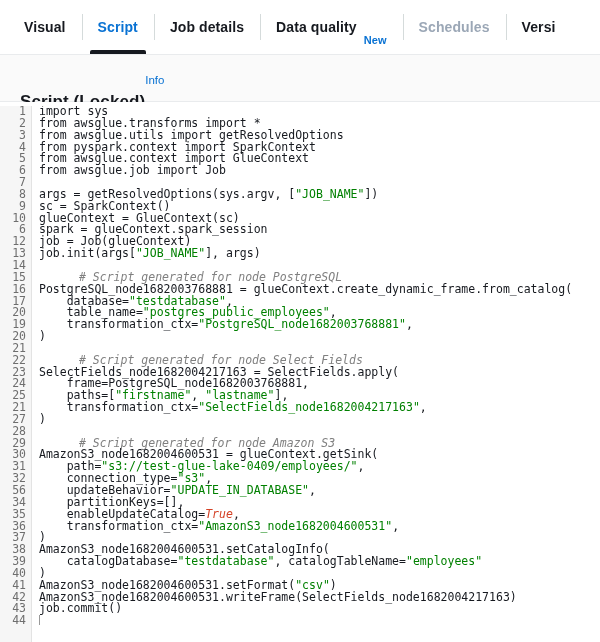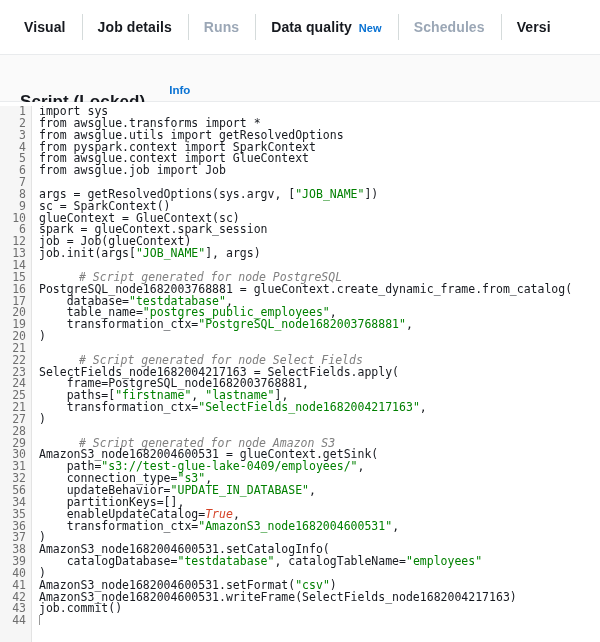--- a/index.html
+++ b/index.html
@@ -63,21 +63,21 @@
   .tab.disabled {
     color: #9ba7b6;
     font-weight: bold;
   }
   .tab-badge {
     color: #0972d3;
     font-size: 11px;
     font-weight: bold;
     margin-left: 7px;
     position: relative;
-    top: 1px;
+    top: 13px;
   }
 
   
   .section-header {
     height: 47px;
     box-sizing: border-box;
     background: #fafafa;
     border-bottom: 1px solid #e9ebed;
     display: flex;
     align-items: center;
@@ -85,26 +85,26 @@
   }
   .section-title {
     font-size: 17px;
     font-weight: bold;
     color: #16191f;
     letter-spacing: 0.1px;
     margin-top: 48px;
   }
   .info-link {
     font-size: 11.5px;
-    font-weight: bold;
+    font-weight: normal;
     color: #0972d3;
-    margin-left: 24px;
+    margin-left: 0;
     cursor: pointer;
     position: relative;
-    top: 12px;
+    top: 2px;
   }
 
   
   .editor {
     position: relative;
     height: 540px;
     background: #ffffff;
     overflow: hidden;
     display: flex;
     font-family: "DejaVu Sans Mono", "Liberation Mono", monospace;
@@ -150,25 +150,26 @@
     vertical-align: -1px;
   }
 </style>
 </head>
 <body>
 
 <div class="tabbar" id="tabbar">
     <div class="tab">
       <span>Visual</span>
     </div>
+    <div class="tab active">
+      <span>Script</span>
+      <span class="tab-underline"></span>
+    </div>
     <div class="tab">
       <span>Job details</span>
-    </div>
-    <div class="tab disabled">
-      <span>Runs</span>
     </div>
     <div class="tab">
       <span>Data quality</span>
       <span class="tab-badge">New</span>
     </div>
     <div class="tab disabled">
       <span>Schedules</span>
     </div>
     <div class="tab">
       <span>Versi</span>

